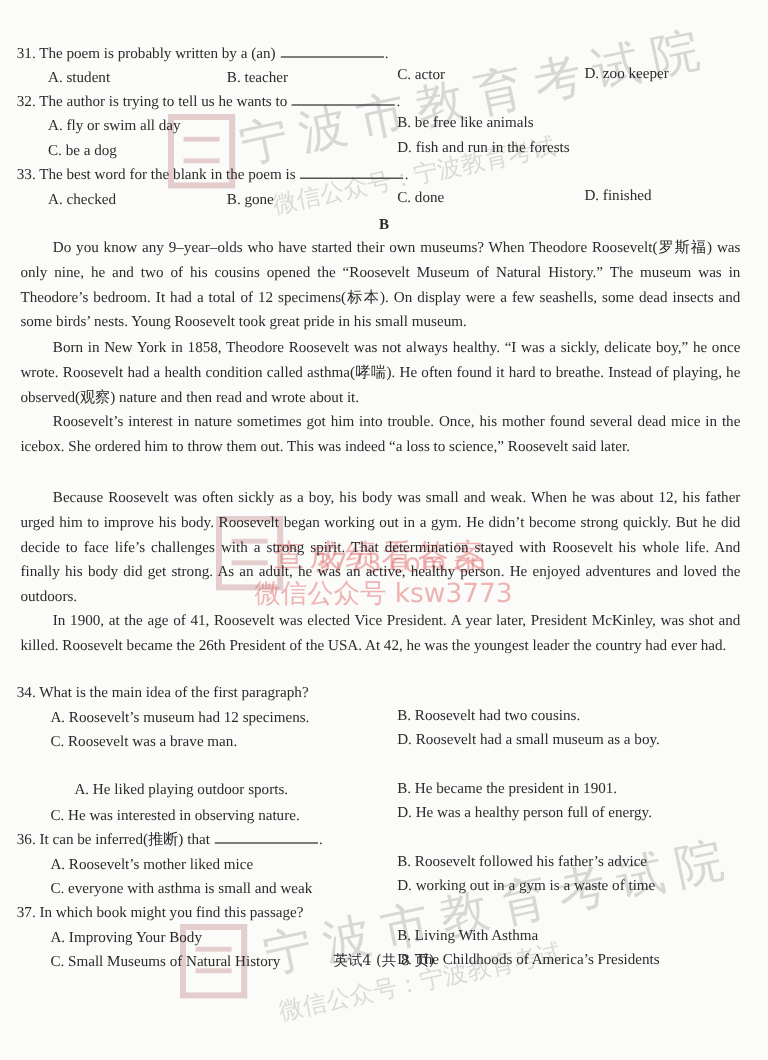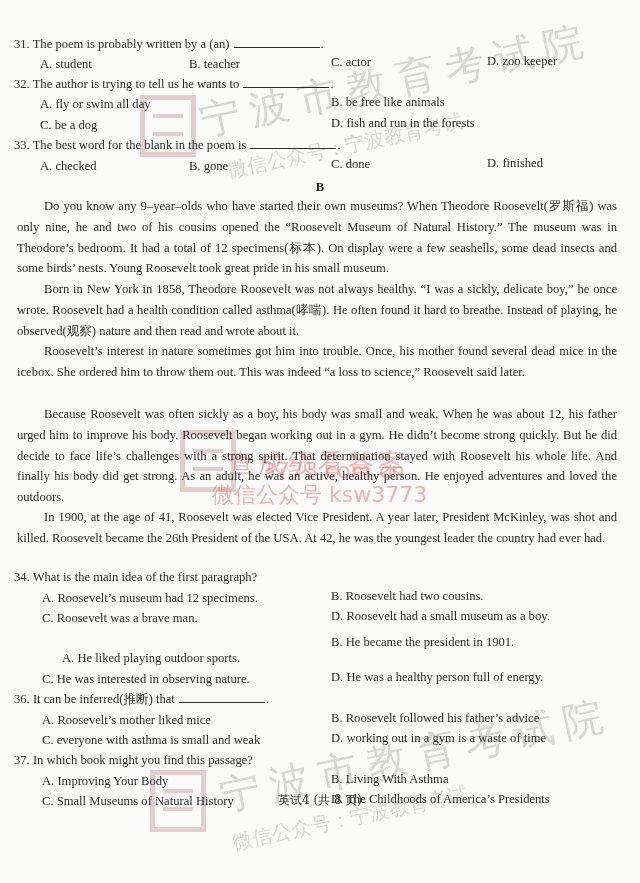--- a/index.html
+++ b/index.html
@@ -184,21 +184,21 @@
   <div class="line q" style="top:569px;">
     <span>34.</span>
     <span>What is the main idea of the first paragraph?</span>
   </div>
   <div class="opt" style="left:42px; top:590px;">A.  Roosevelt’s museum had 12 specimens.</div>
   <div class="opt" style="left:331px; top:588px;">B.  Roosevelt had two cousins.</div>
   <div class="opt" style="left:42px; top:610px;">C.  Roosevelt was a brave man.</div>
   <div class="opt" style="left:331px; top:608px;">D.  Roosevelt had a small museum as a boy.</div>
 
   <div class="opt" style="left:42px; top:650px;margin-left:20px;">A.  He liked playing outdoor sports.</div>
-  <div class="opt" style="left:331px; top:634px;">B.  He became the president in 1901.</div>
+  <div class="opt" style="left:331px; top:649px;">B.  He became the president in 1901.</div>
   <div class="opt" style="left:42px; top:671px;">C.  He was interested in observing nature.</div>
   <div class="opt" style="left:331px; top:669px;">D.  He was a healthy person full of energy.</div>
 
   <div class="line q" style="top:691px;">
     <span>36.</span>
     <span>It can be inferred(推断) that</span><span class="blank"></span><span>.</span>
   </div>
   <div class="opt" style="left:42px; top:712px;">A.  Roosevelt’s mother liked mice</div>
   <div class="opt" style="left:331px; top:710px;">B.  Roosevelt followed his father’s advice</div>
   <div class="opt" style="left:42px; top:732px;">C.  everyone with asthma is small and weak</div>

